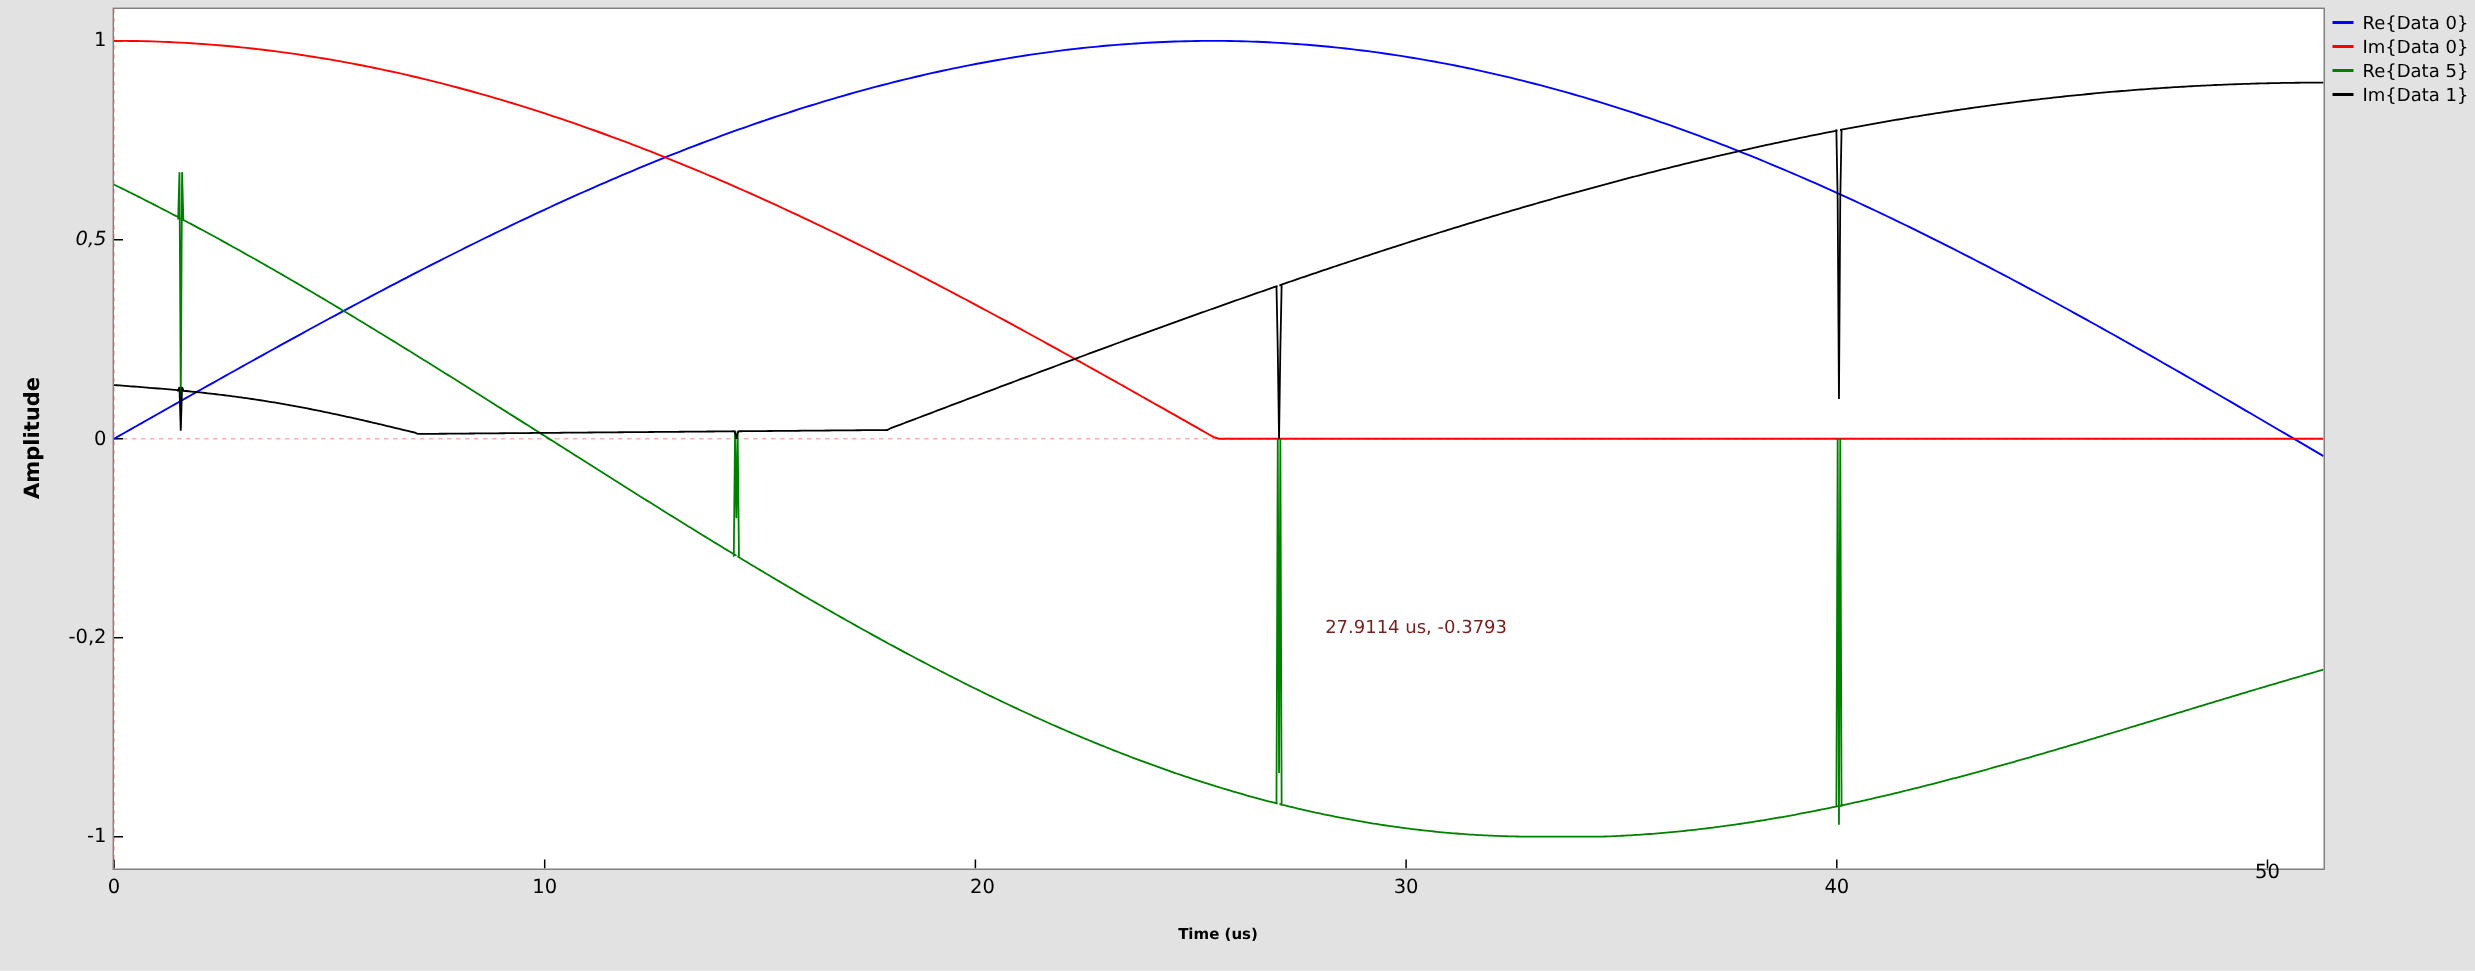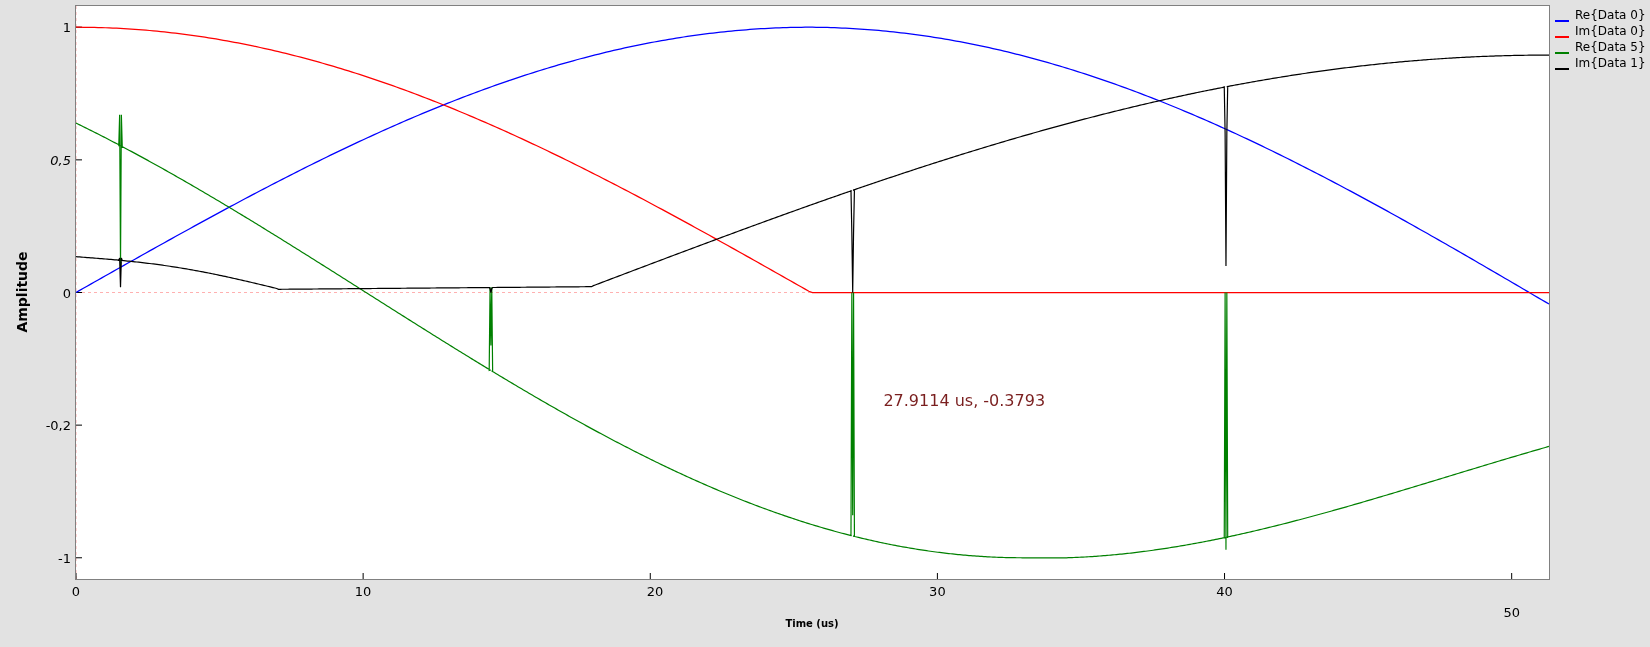--- a/index.html
+++ b/index.html
@@ -47,34 +47,35 @@
     font-size: 14px;
     transform: translate(-50%, -50%) rotate(-90deg);
     transform-origin: center;
   }
   #legend {
     position: absolute;
     font-size: 12px;
   }
   .legend-row {
     display: flex;
-    align-items: flex-end;
+    align-items: center;
     margin-bottom: 2px;
     white-space: nowrap;
   }
   .legend-swatch {
     width: 14px;
     height: 2px;
     margin-right: 6px;
     flex: 0 0 auto;
   }
   #annotation {
     position: absolute;
-    font-size: 16px;
+    font-size: 12px;
     white-space: nowrap;
+    margin-top: 20px;
   }
   svg { display: block; }
 </style>
 </head>
 <body>
 
 <div id="container">
 
   <div id="plot-area" style="left: 75px; top: 5px; width: 1475px; height: 575px;">
     <svg id="plot-svg" width="1473" height="573" viewBox="0 0 1473 573">
@@ -120,19 +121,19 @@
       </div>
     </div>
 
   <div id="annotation" style="color: rgb(122, 31, 31); left: 883.433px; top: 391.12px;">27.9114 us, -0.3793</div>
 
 <div class="tick-label-x" style="left: 76px; top: 584px;">0</div>
     <div class="tick-label-x" style="left: 363.135px; top: 584px;">10</div>
     <div class="tick-label-x" style="left: 655px; top: 584px;">20</div>
     <div class="tick-label-x" style="left: 937.404px; top: 584px;">30</div>
     <div class="tick-label-x" style="left: 1224.54px; top: 584px; text-align: right;">40</div>
-    <div class="tick-label-x" style="left: 1511.67px; top: 605px;">50</div>
+    <div class="tick-label-x" style="left: 1511.67px; top: 574px;">50</div>
     <div class="tick-label-y" style="left: 53px; width: 18px; top: 557.778px;">-1</div>
     <div class="tick-label-y" style="left: 39px; width: 32px; top: 425.139px;">-0,2</div>
     <div class="tick-label-y" style="left: 60px; width: 11px; top: 292.5px;">0</div>
     <div class="tick-label-y" style="left: 46px; width: 25px; top: 159.861px; font-style: italic;">0,5</div>
     <div class="tick-label-y" style="left: 60px; width: 11px; top: 27.2222px;">1</div>
   </div>
 
 </body></html>

